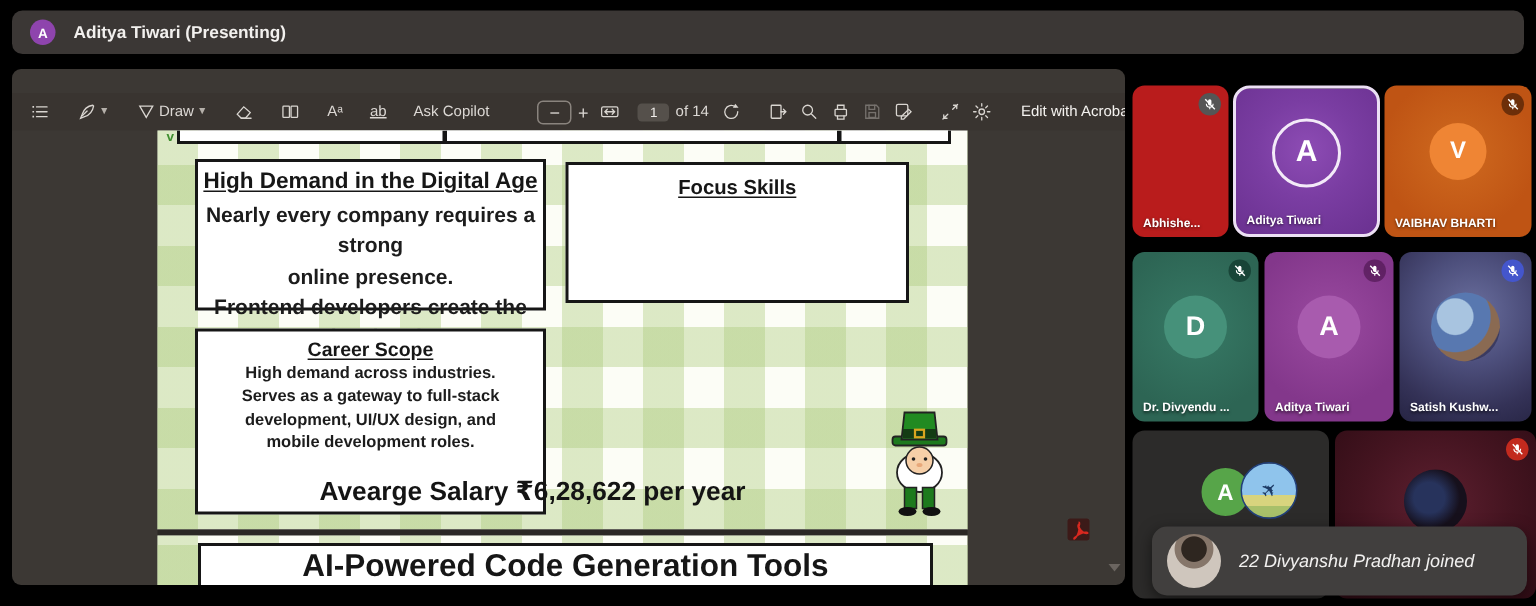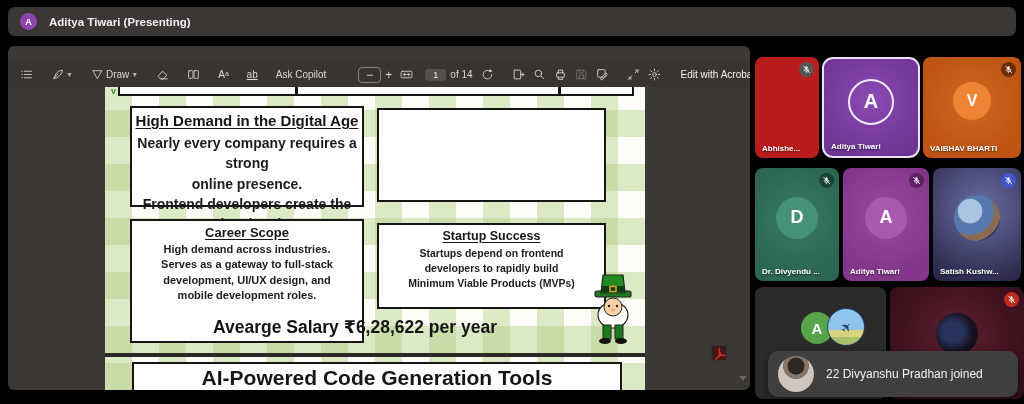--- a/index.html
+++ b/index.html
@@ -119,21 +119,21 @@
            width:42px; height:42px; border-radius:50%;
            background:radial-gradient(circle at 40% 45%, #27335c 0 30%, #16101c 60%),
                       radial-gradient(circle at 65% 55%, #7a2030 0 25%, #16101c 60%); }
 
   
   #toast { left:768px; top:351px; width:250px; height:46px; background:#413f3e;
            border-radius:10px; box-shadow:0 3px 10px rgba(0,0,0,.5);
            display:flex; align-items:center; padding:0 10px; gap:12px; z-index:5; }
   #toast .tavatar { width:36px; height:36px; border-radius:50%; flex:0 0 36px;
            background:radial-gradient(circle at 50% 28%, #2e2620 0 26%, #86766a 28% 40%, #cfc6bd 42%); }
-  #toast .ttext { color:#f2f1f0; font-size:12px; line-height:1.35; }
+  #toast .ttext { color:#f2f1f0; font-size:12px; line-height:1.35;font-style:italic; }
 
   .micA { background:#555; } .micC { background:rgba(40,15,0,.55); }
   .micD { background:rgba(10,45,35,.6); } .micE { background:rgba(60,10,60,.5); }
   .micF { background:#4456cc; } .micH { background:#c22a1e; }
 </style>
 </head>
 <body>
 
 <div id="topbar" class="abs">
   <div class="avatar">A</div>
@@ -261,36 +261,31 @@
 
     <div class="wbox" id="box1">
       <div class="slide-title" style="font-size:15px;">High Demand in the Digital Age</div>
       <div class="slide-body" style="font-size:14px; margin-top:4px; line-height:1.45;">Nearly every company requires a strong
 online presence.
 Frontend developers create the visual and
 interactive elements of web applications</div>
     </div>
 
     <div class="wbox" id="box2">
+      <div class="slide-title" style="font-size:13.5px;">Focus Skills</div>
     </div>
 
     <div class="wbox" id="box3">
       <div class="slide-title" style="font-size:13px;">Career Scope</div>
       <div class="slide-body" style="font-size:11px; margin-top:2px; line-height:1.4;">High demand across industries.
 Serves as a gateway to full-stack
 development, UI/UX design, and
 mobile development roles.</div>
     </div>
 
-    <div class="wbox" id="box4">
-      <div class="slide-title" style="font-size:12.5px;">Startup Success</div>
-      <div class="slide-body" style="font-size:10.5px; margin-top:3px; line-height:1.45;">Startups depend on frontend
-developers to rapidly build
-Minimum Viable Products (MVPs)</div>
-    </div>
 
     <div id="salary">Avearge Salary ₹6,28,622 per year</div>
 
     <svg id="lep" viewBox="0 0 52 80">
       <ellipse cx="26" cy="44" rx="15" ry="13" fill="#fff" stroke="#222" stroke-width="1.2"></ellipse>
       <circle cx="26" cy="36" r="9" fill="#f6cfa8" stroke="#222" stroke-width="1"></circle>
       <circle cx="22" cy="35" r="1.2" fill="#222"></circle>
         <circle cx="30" cy="35" r="1.2" fill="#222"></circle>
       <ellipse cx="26" cy="39" rx="2" ry="1.4" fill="#e8a87a"></ellipse>
       <rect x="8" y="20" width="36" height="6" rx="2" fill="#1d7a1d" stroke="#222" stroke-width="1.2"></rect>

